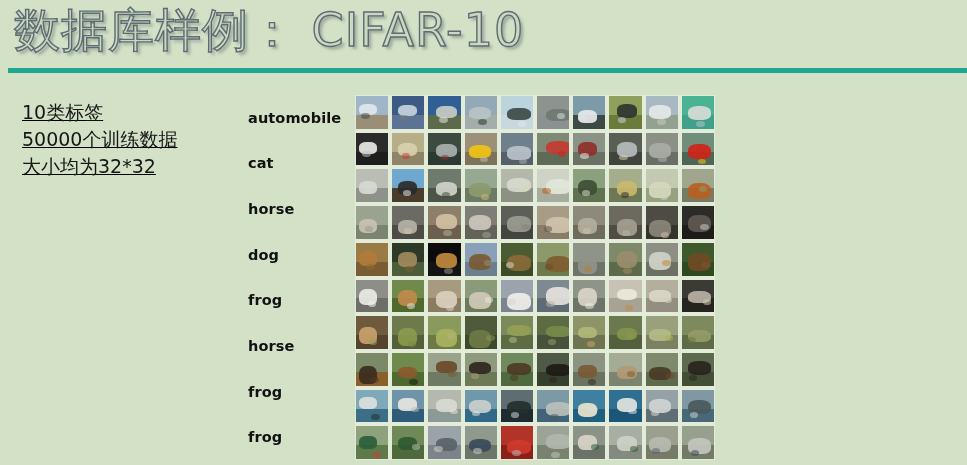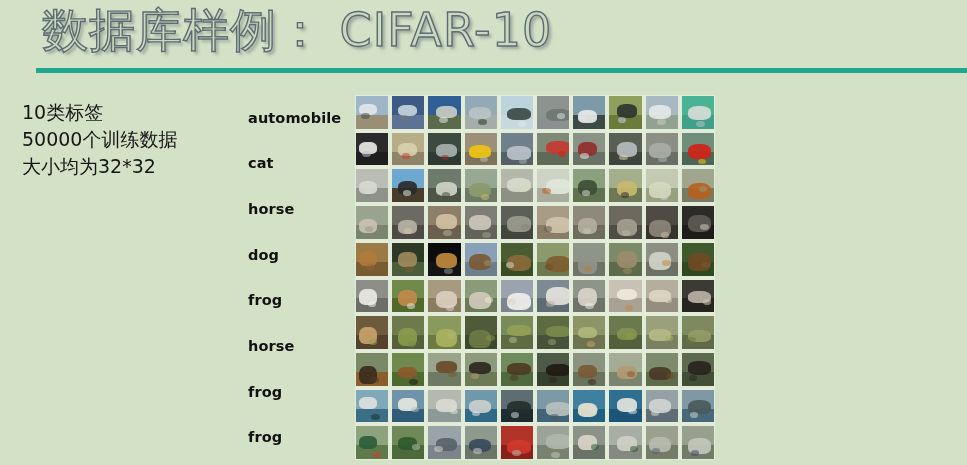--- a/index.html
+++ b/index.html
@@ -15,21 +15,20 @@
     position: relative;
   }
 
   
   #slide-header {
     position: absolute;
     left: 0;
     top: 0;
     width: 839px;
     height: 76px;
-    margin-left: 28px;
   }
   #slide-title {
     position: absolute;
     left: 14px;
     top: 2px;
     font-size: 46px;
     line-height: 56px;
     font-family: "DejaVu Sans", "Liberation Sans", sans-serif;
     font-weight: 400;
     letter-spacing: 1px;
@@ -46,20 +45,21 @@
     height: 5px;
     background: #1fa78f;
   }
 
   
   #info-block {
     position: absolute;
     left: 22px;
     top: 99px;
     width: 210px;
+    text-decoration: underline;
   }
   #info-block .info-line {
     font-family: "DejaVu Sans", "Liberation Sans", sans-serif;
     font-size: 19px;
     line-height: 27px;
     color: #161616;
     white-space: nowrap;
   }
 
   

